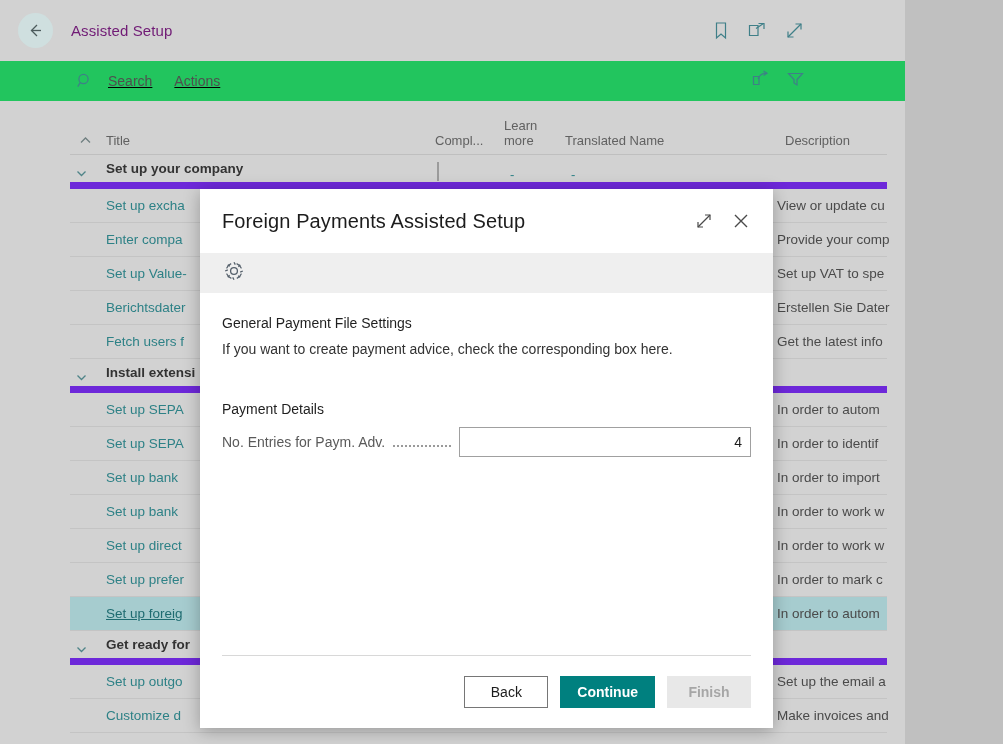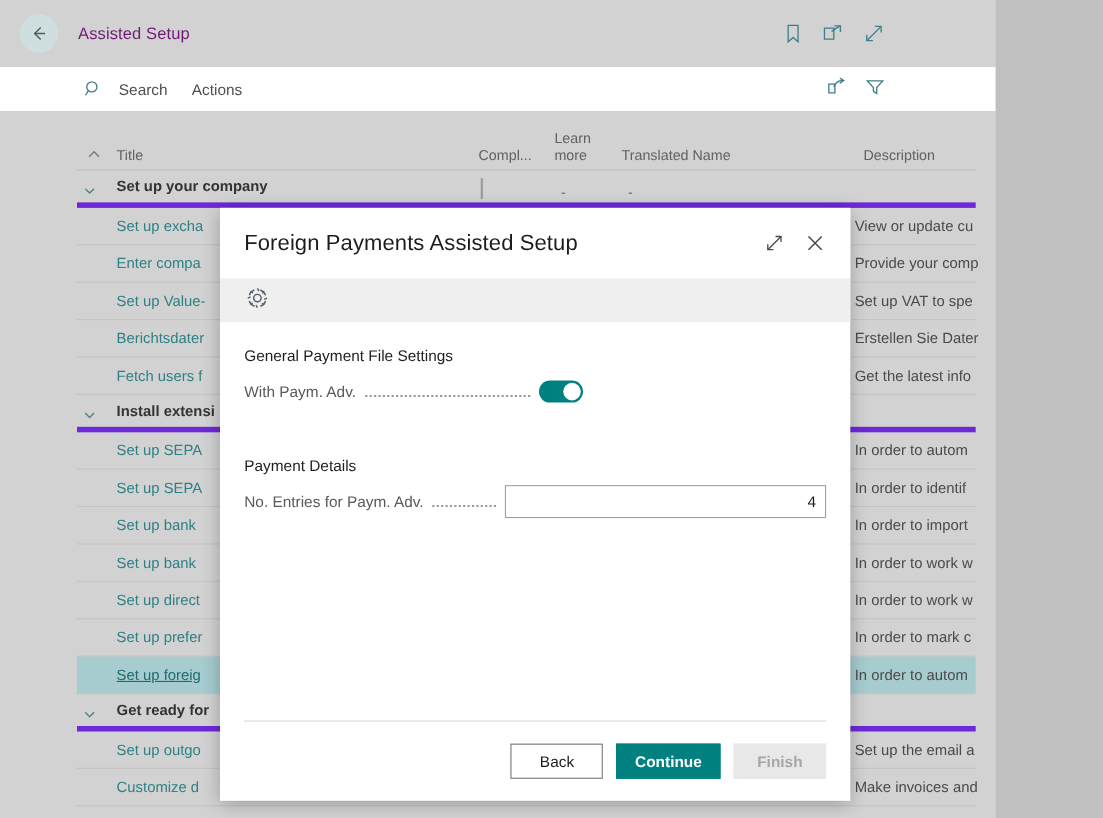--- a/index.html
+++ b/index.html
@@ -41,22 +41,22 @@
     margin-left: auto;
     display: flex; align-items: center; gap: 18px;
     padding-right: 100px;
   }
   .appbar-icons .ic { cursor: pointer; line-height: 0; }
 
   
   .cmdbar {
     position: absolute; left: 0; top: 61px;
     width: 905px; height: 40px;
-    background: #ffffff;
-    display: flex; align-items: center;
+    background: #22c55e;
+    display: flex; align-items: center; text-decoration: underline;
   }
   .cmd-left { display: flex; align-items: center; gap: 6px; margin-left: 76px; }
   .cmd-item {
     font-size: 14px; color: #4f4f4f;
     padding: 3px 8px; cursor: pointer;
   }
   .cmd-search-ic { line-height: 0; cursor: pointer; }
   .cmd-right { margin-left: auto; display: flex; align-items: center; gap: 16px; padding-right: 100px; }
 
   
@@ -80,21 +80,21 @@
   .th.two-line { bottom: 6px; line-height: 15px; }
   .sort-ic { position: absolute; left: 8px; bottom: 6px; line-height: 0; cursor: pointer; }
 
   .rows { margin: 0 18px 0 70px; }
   .row {
     position: relative;
     height: 34px;
     border-bottom: 1px solid #c4c4c4;
     display: flex; align-items: center;
   }
-  .row.group { border-bottom: 5px solid #6d28d9; }
+  .row.group { border-bottom: 7px solid #6d28d9; }
   .row.selected { background: #a6cccf; }
   .chev { position: absolute; left: 4px; top: 11px; line-height: 0; cursor: pointer; }
   .cell-title {
     position: absolute; left: 36px;
     font-size: 13.5px; color: #2d8186;
     white-space: nowrap; cursor: pointer;
   }
   .row.group .cell-title {
     left: 36px; color: #333; font-weight: bold;
   }
@@ -414,28 +414,22 @@
             <path d="M4.6 14.6 A8 8 0 0 0 9.4 19.4"></path>
             <path d="M14.8 19.4 A8 8 0 0 0 19.4 14.6"></path>
             <path d="M19.4 9.4 A8 8 0 0 0 14.6 4.6"></path>
           </g>
         </svg>
       </span>
     </div>
 
     <div class="dlg-body">
       <div class="sec-title">General Payment File Settings</div>
-
-      <div class="field-row">
-        <span class="field-label">With Paym. Adv.</span>
-        <span class="dots" style="width:150px"></span>
-        <span class="toggle">
-          <span class="knob"></span>
-        </span>
-      </div>
+      <div class="sec-desc">If you want to create payment advice, check the corresponding box here.</div>
+
 
       <div class="sec2">
         <div class="sec-title">Payment Details</div>
         <div class="field-row">
           <span class="field-label">No. Entries for Paym. Adv.</span>
           <span class="dots" style="width:58px"></span>
           <input class="num-input" type="text" value="4" style="">
         </div>
       </div>
 

